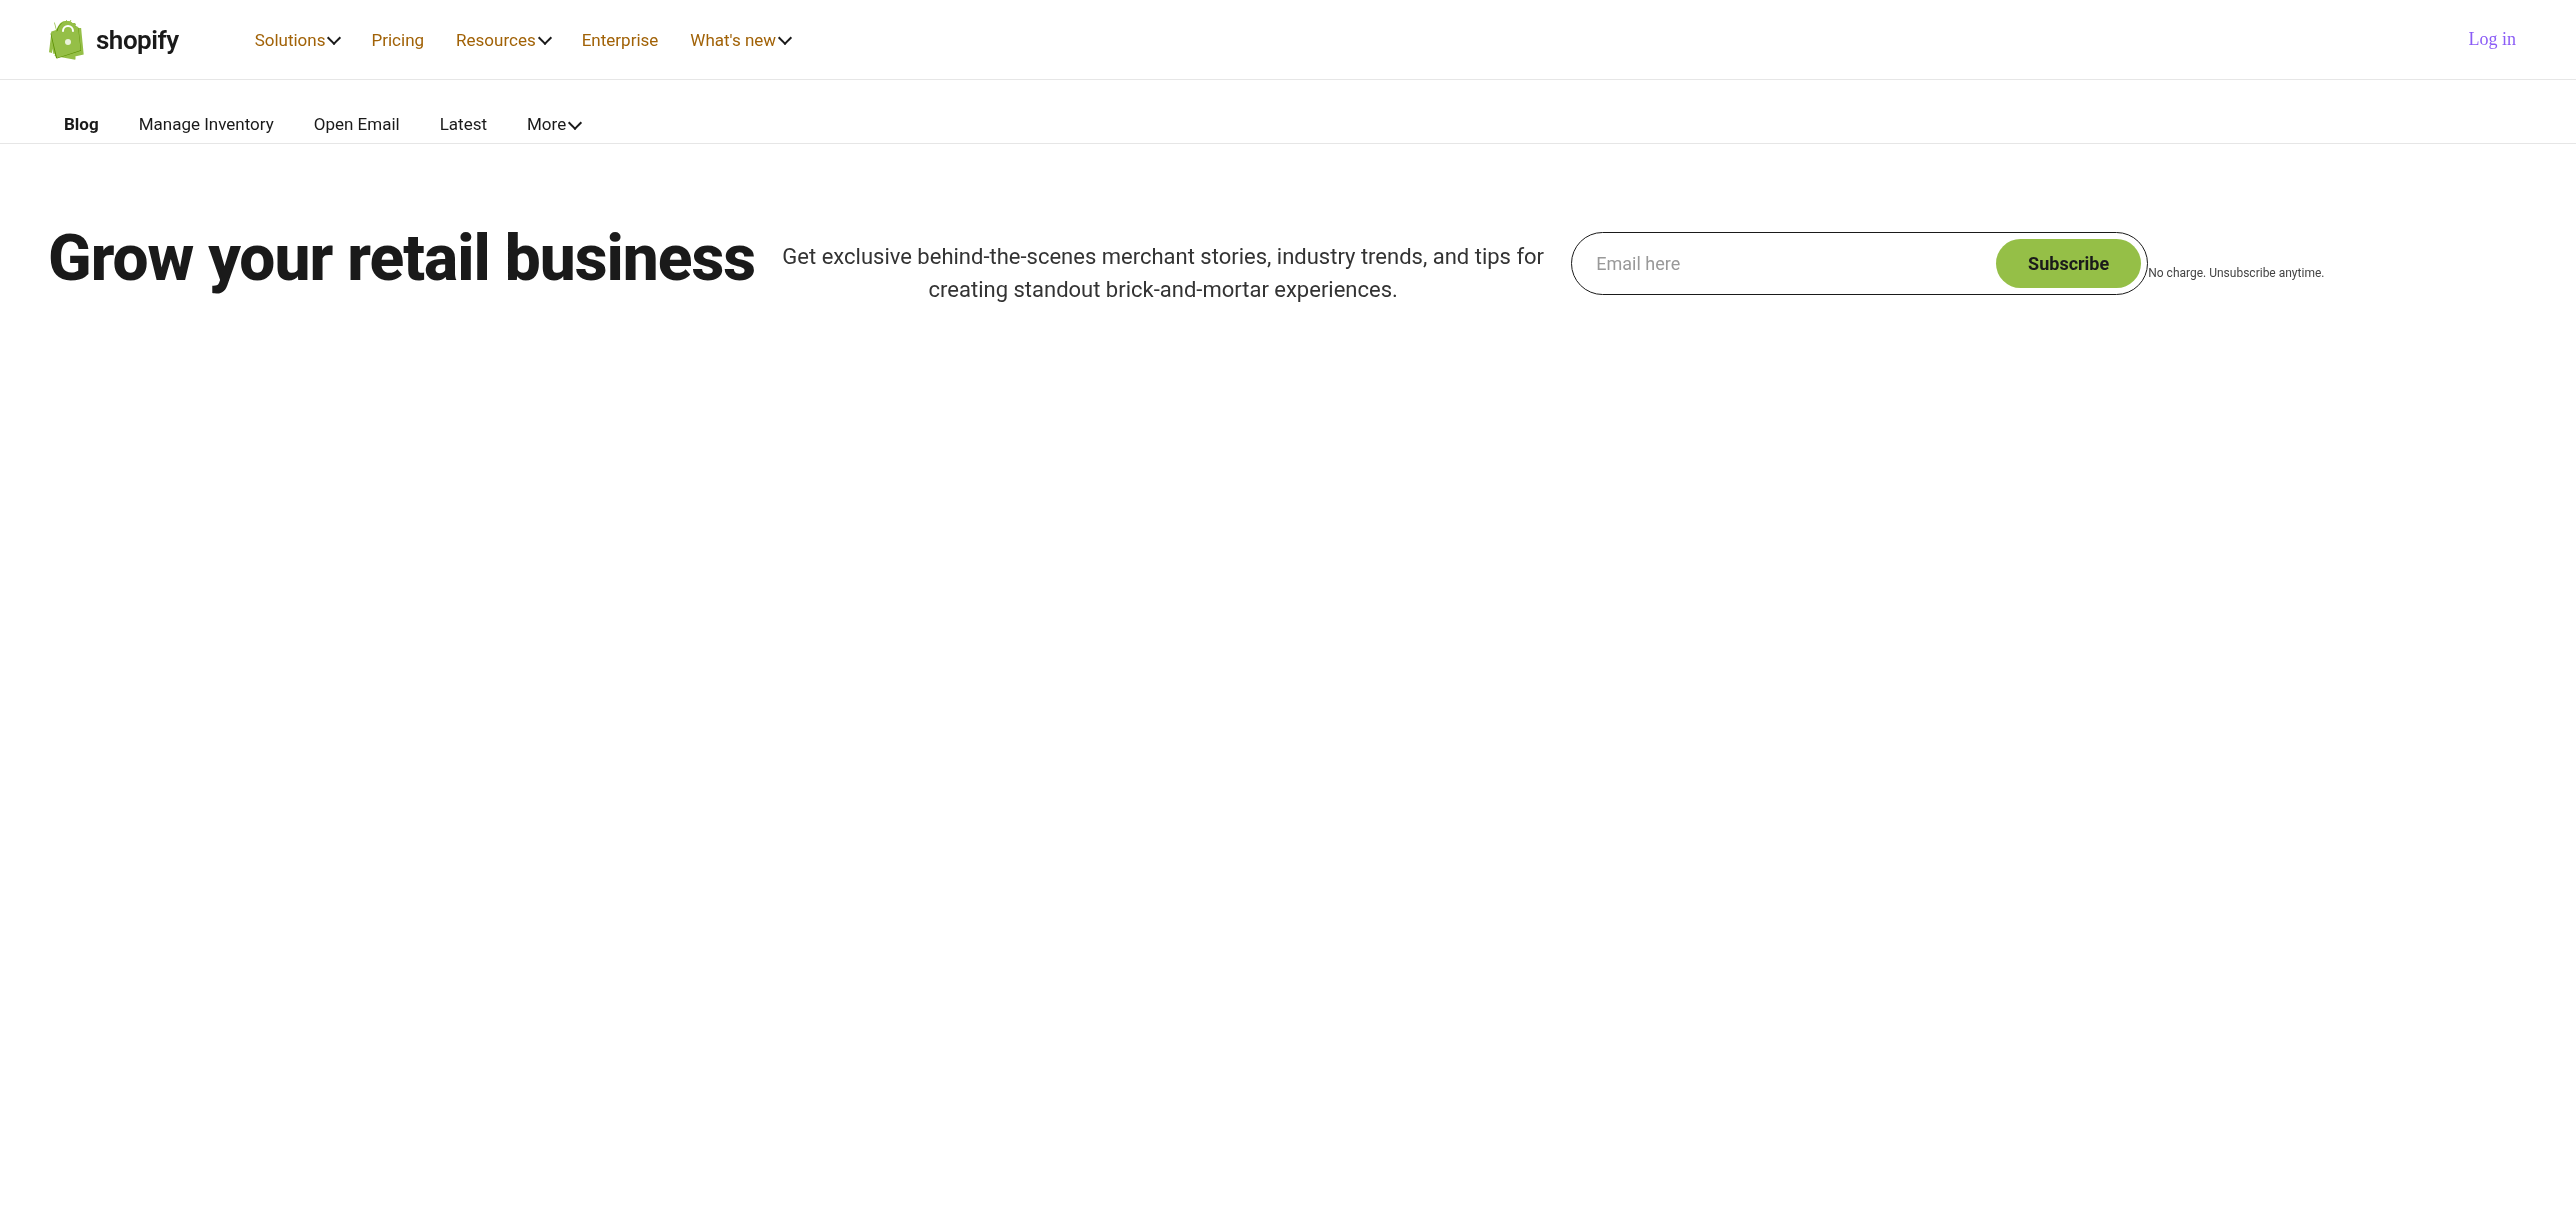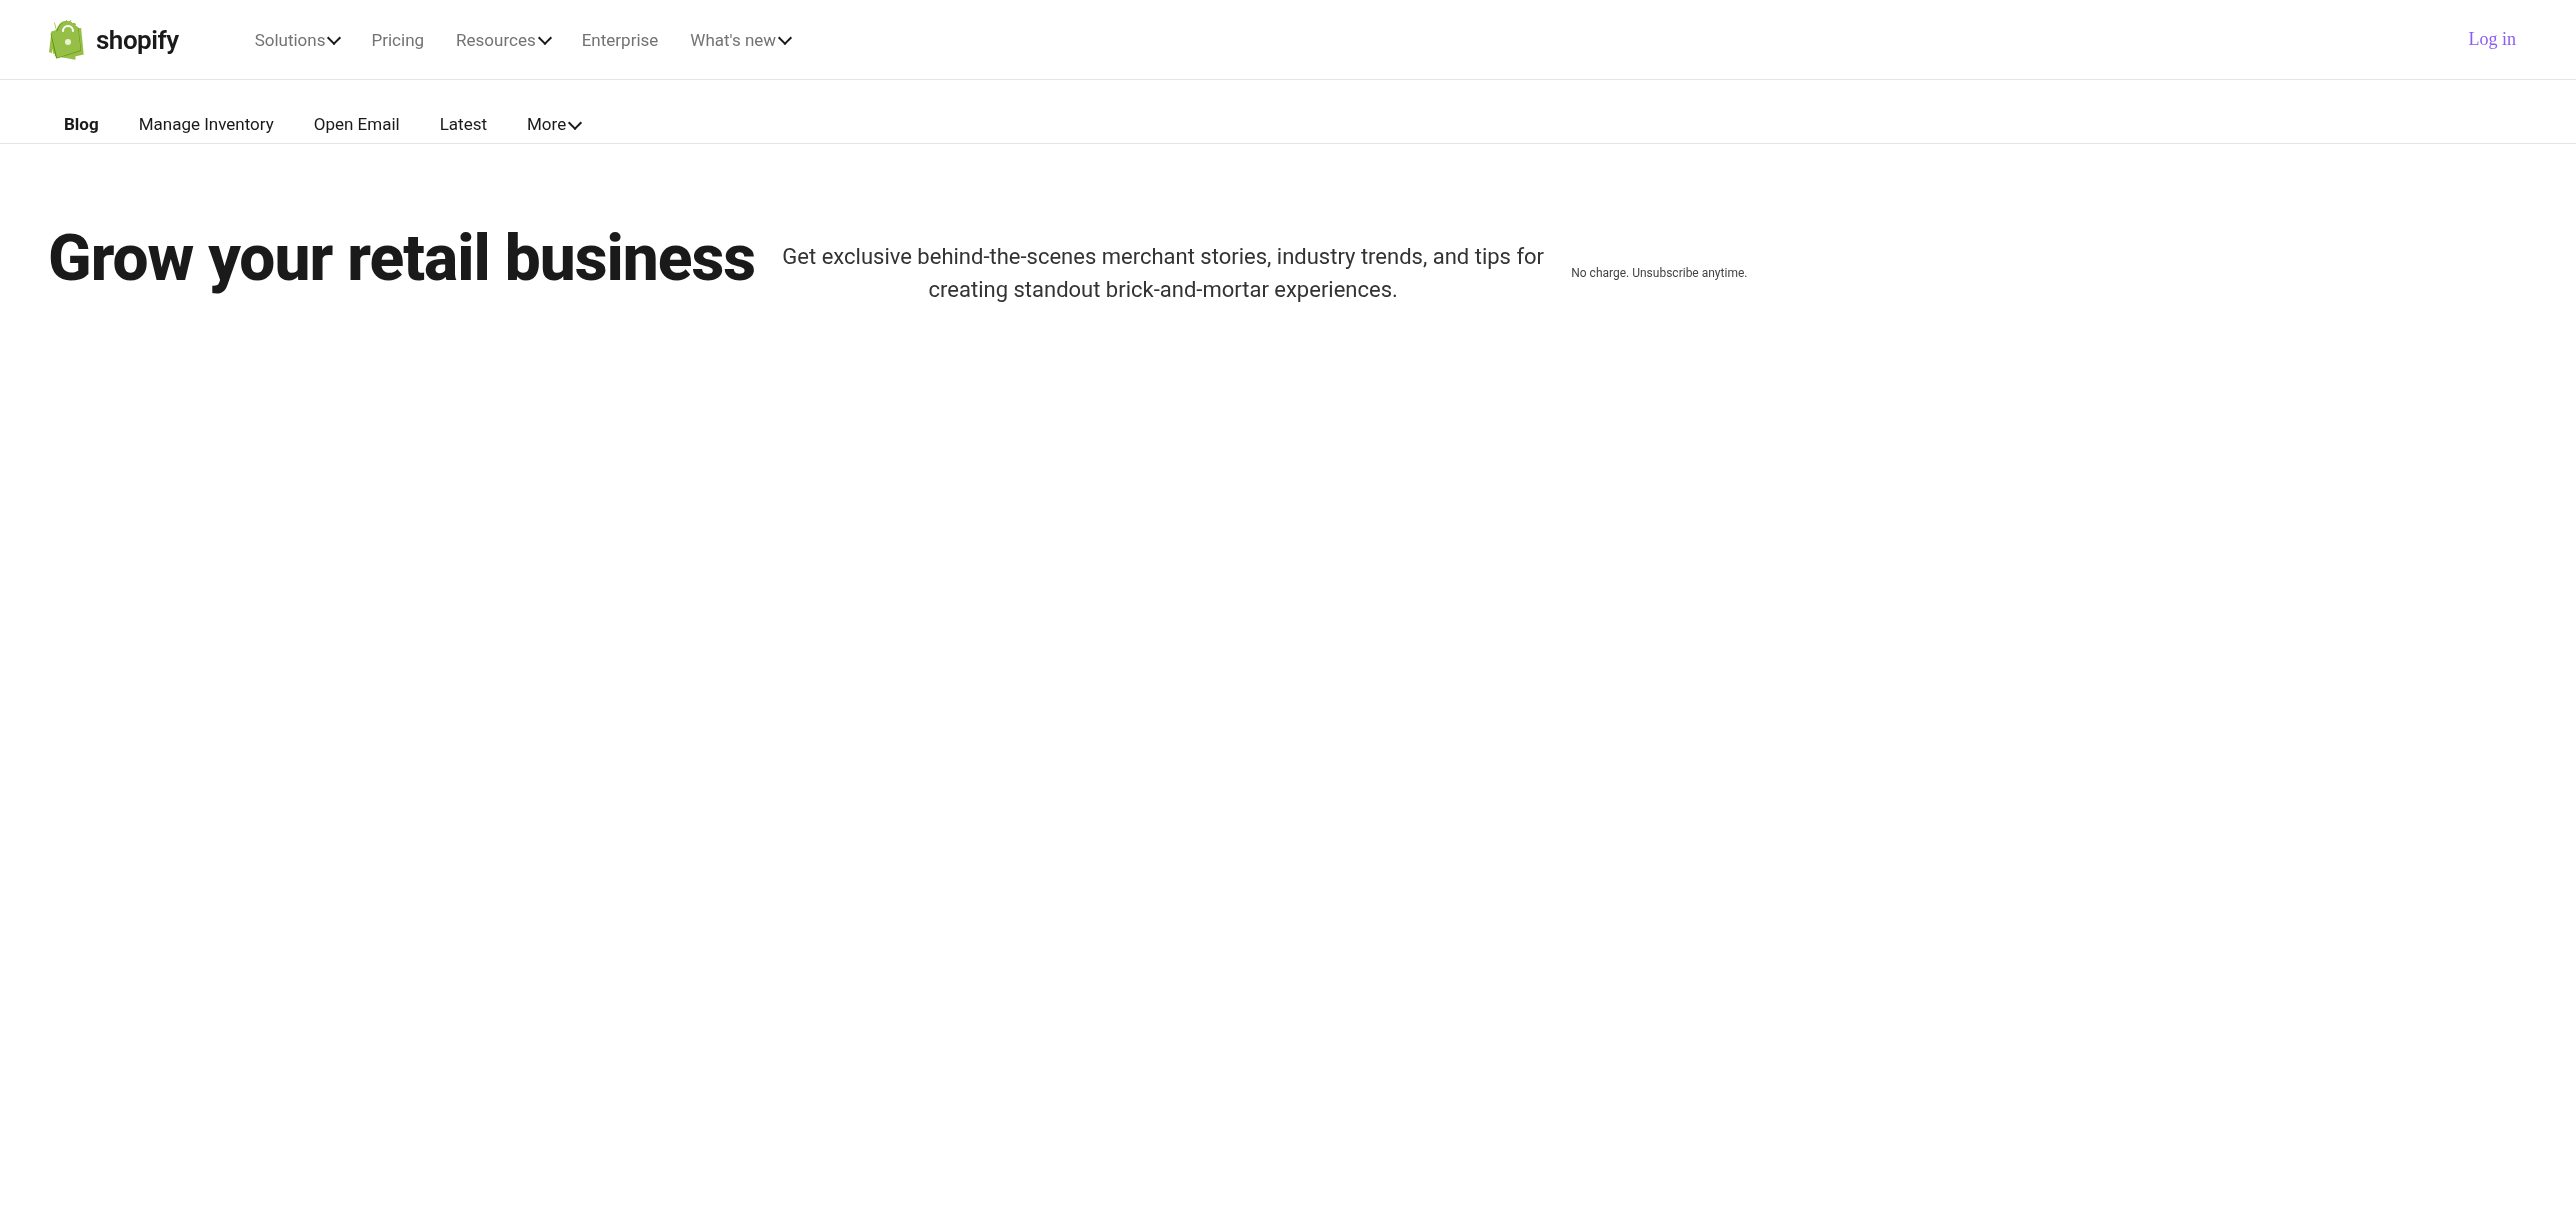--- a/index.html
+++ b/index.html
@@ -54,21 +54,21 @@
       align-items: center;
       gap: 8px;
     }
 
     .nav-item {
       display: flex;
       align-items: center;
       gap: 4px;
       padding: 8px 12px;
       font-size: 17px;
-      color: #737373;
+      color: #a16207;
       cursor: pointer;
       border-radius: 6px;
       white-space: nowrap;
       background: none;
       border: none;
       font-family: inherit;
     }
 
     .chevron-down {
       display: inline-block;
@@ -257,16 +257,20 @@
   <button class="sub-nav-item">
     <span>More</span>
     <span class="chevron-down"></span>
   </button>
 </nav>
 
 <section class="hero">
   <h1 class="hero-title">Grow your retail business</h1>
   <p class="hero-subtitle">Get exclusive behind-the-scenes merchant stories, industry trends, and tips for creating standout brick-and-mortar experiences.</p>
 
+  <div class="email-form">
+    <input class="email-input" type="email" placeholder="Email here" style="">
+    <button class="subscribe-btn">Subscribe</button>
+  </div>
 
   <p class="no-charge-text">No charge. Unsubscribe anytime.</p>
 </section>
 
 
 </body></html>

